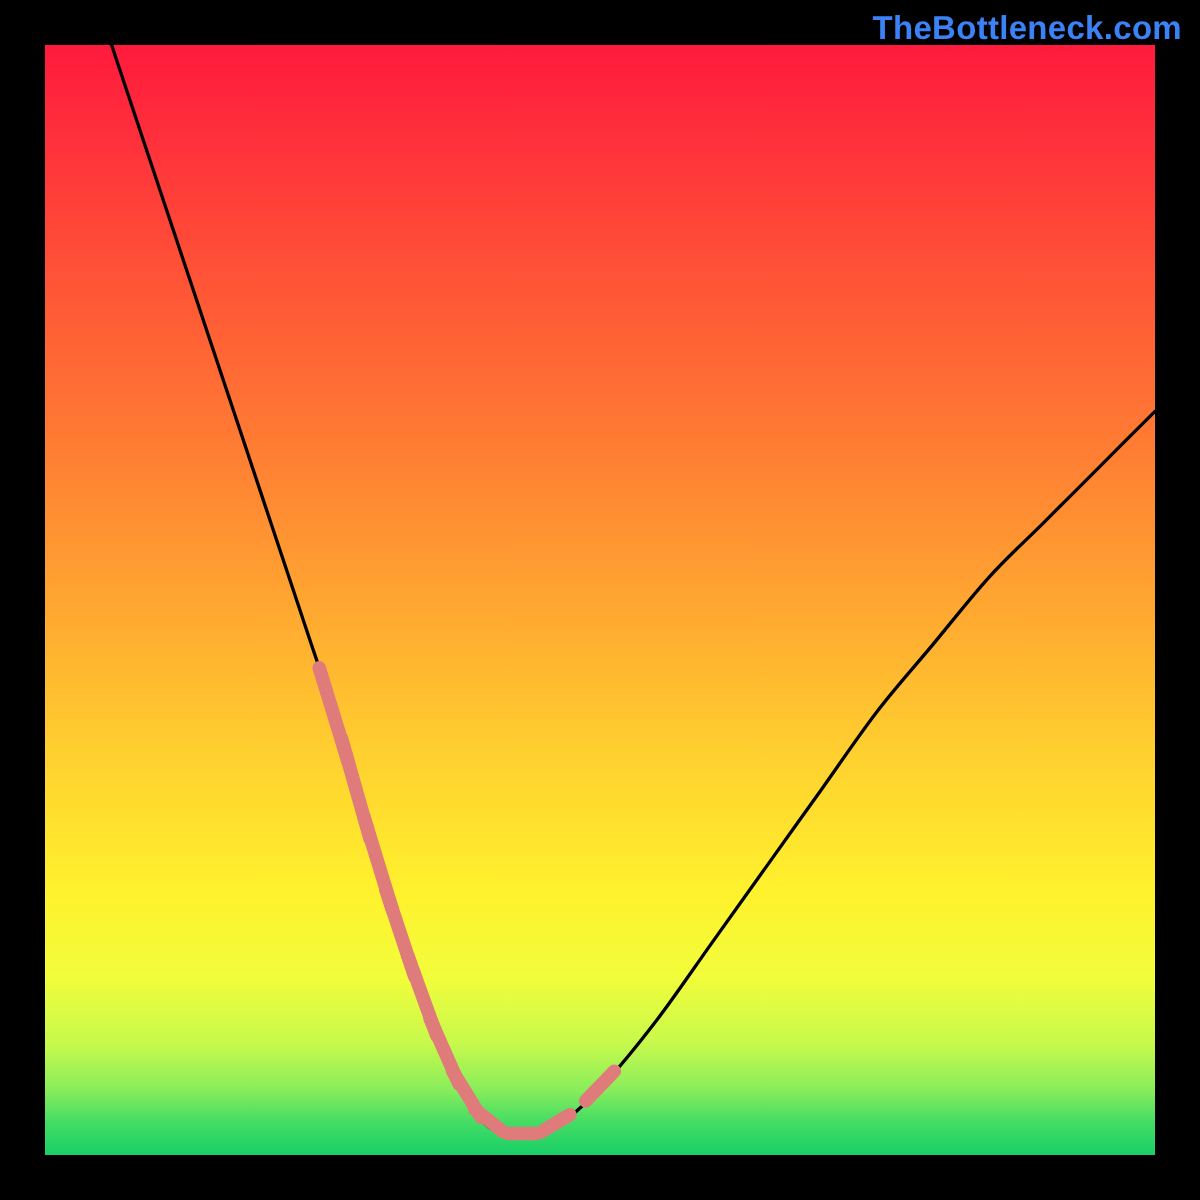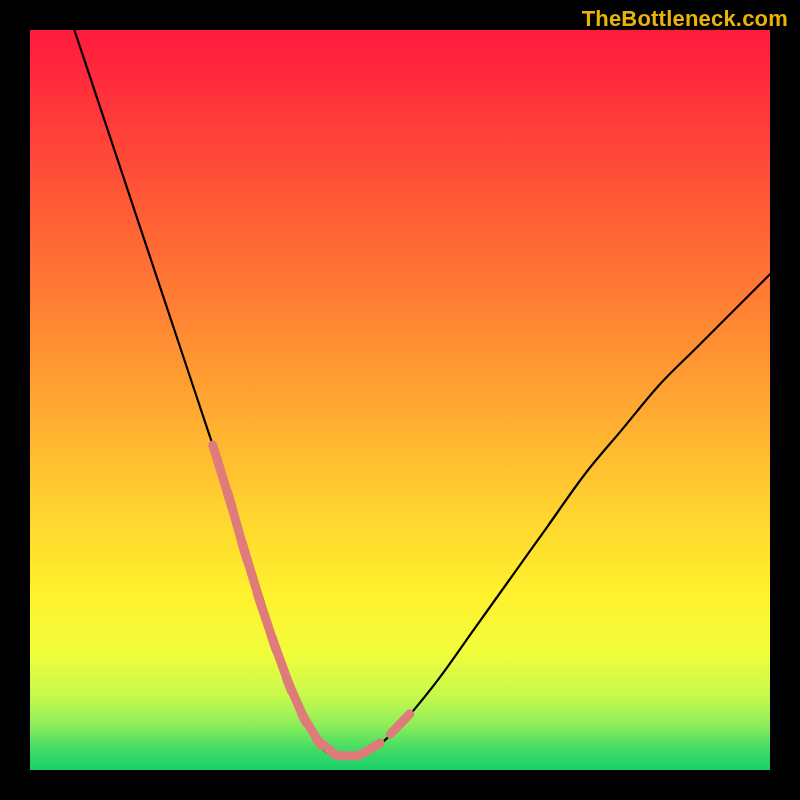--- a/index.html
+++ b/index.html
@@ -10,21 +10,21 @@
     height: 800px;
     background: #000;
   }
   .watermark {
     position: absolute;
     top: 6px;
     right: 12px;
     font-family: Arial, Helvetica, sans-serif;
     font-size: 22px;
     font-weight: 600;
-    color: #eab308;
+    color: #3b82f6;
     letter-spacing: 0.2px;
     z-index: 10;
   }
   .plot-outer {
     position: absolute;
     left: 30px;
     top: 30px;
     width: 740px;
     height: 740px;
     background: #000;

